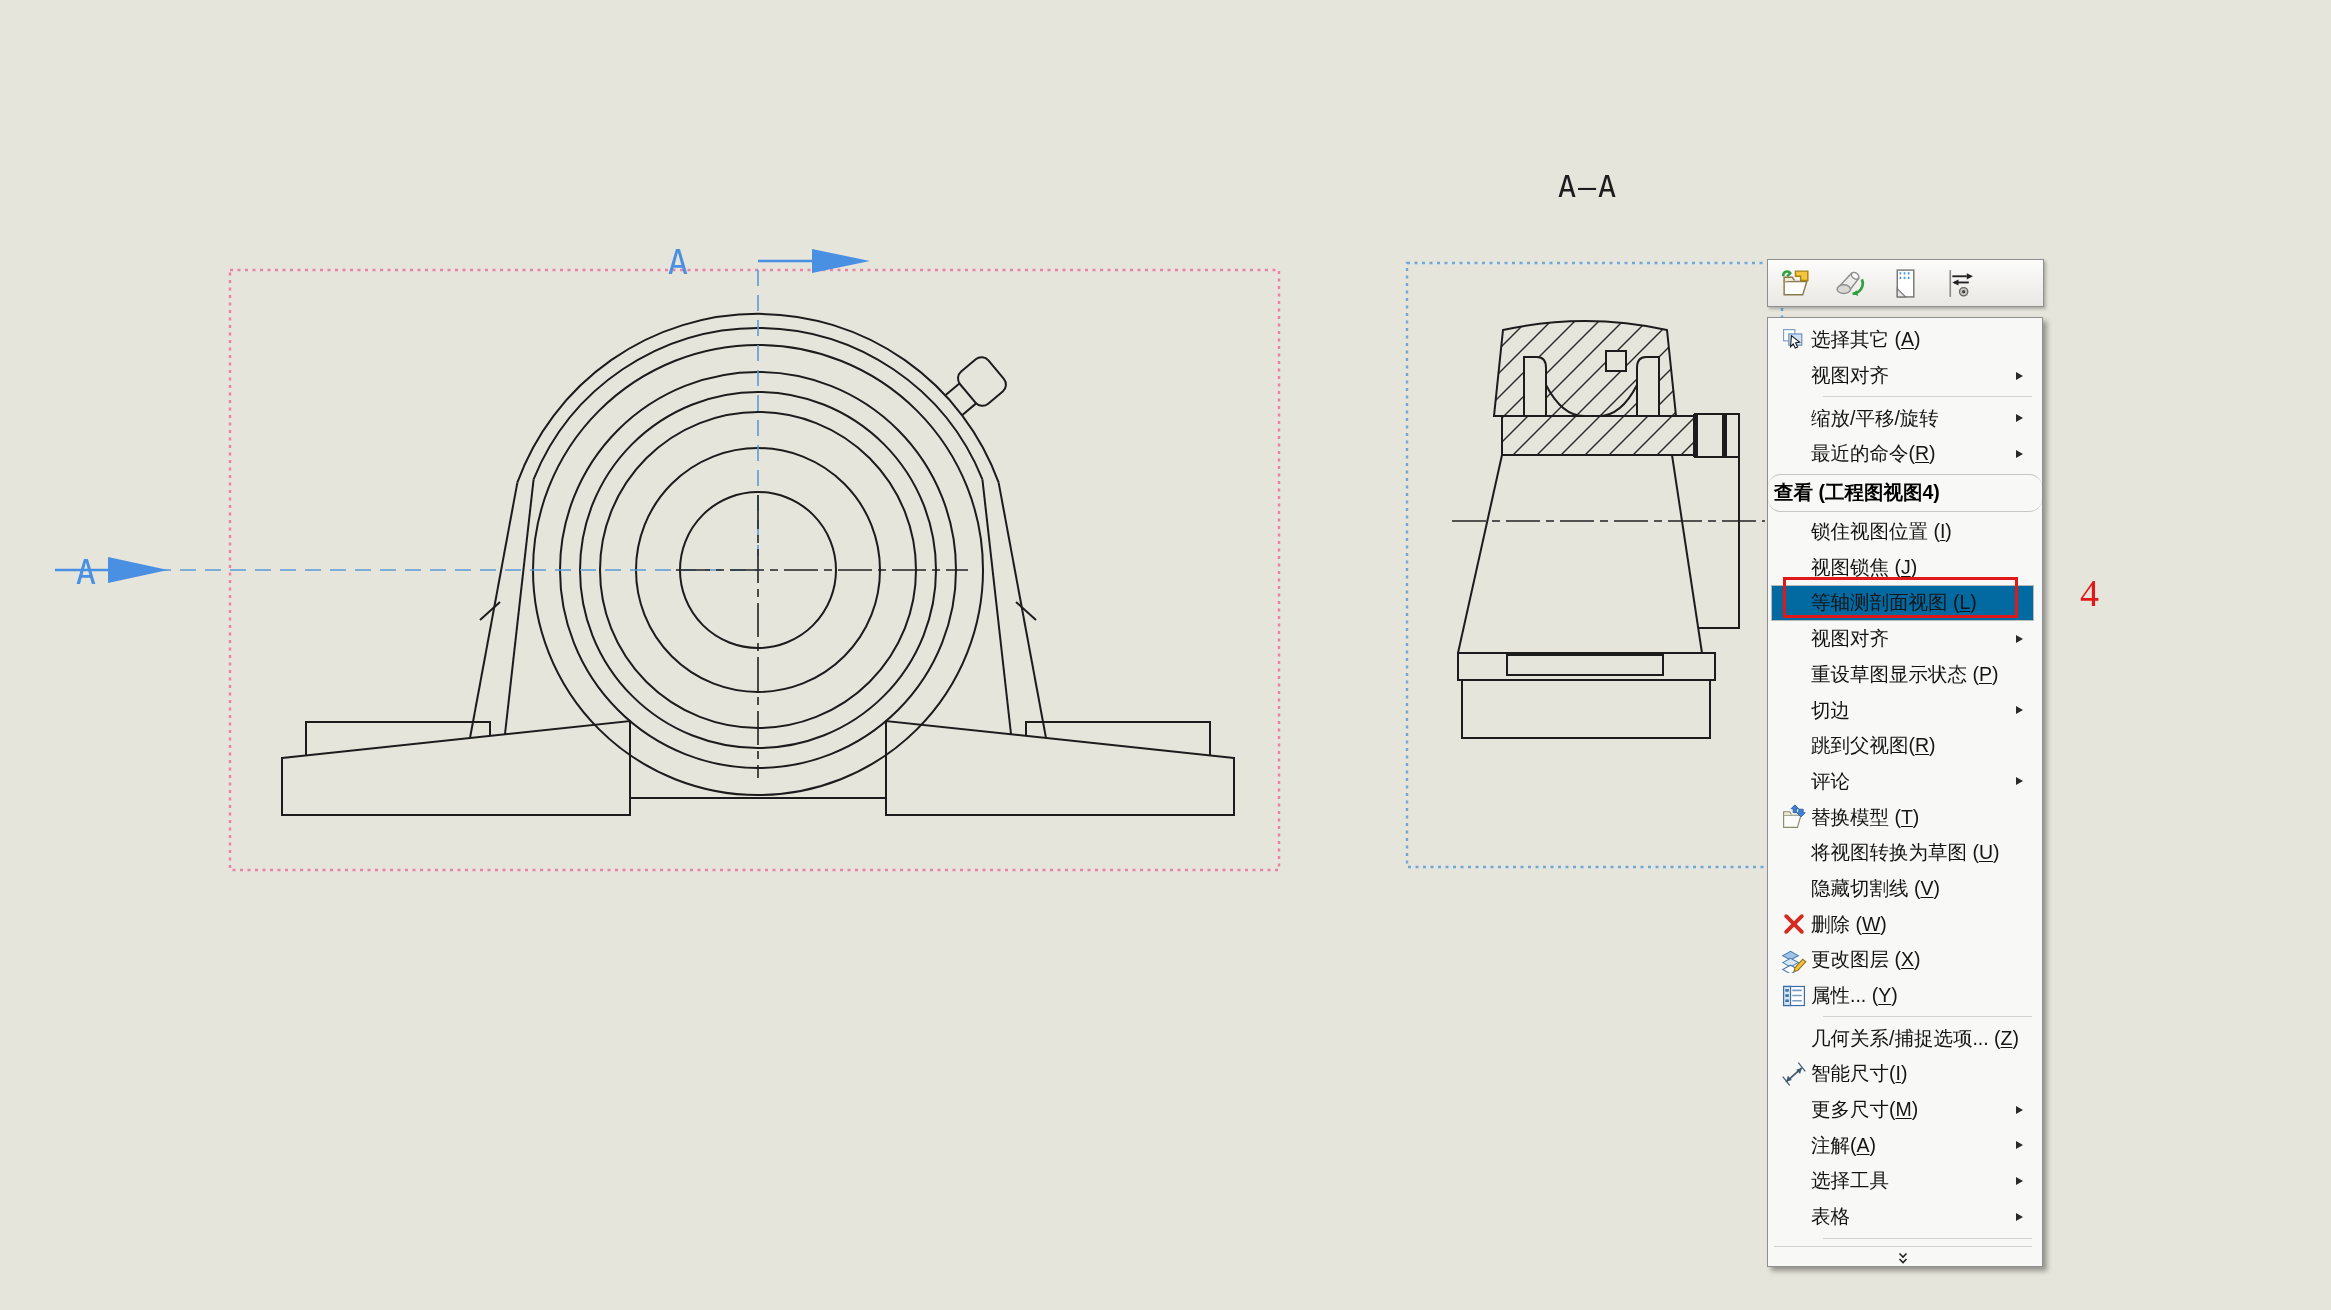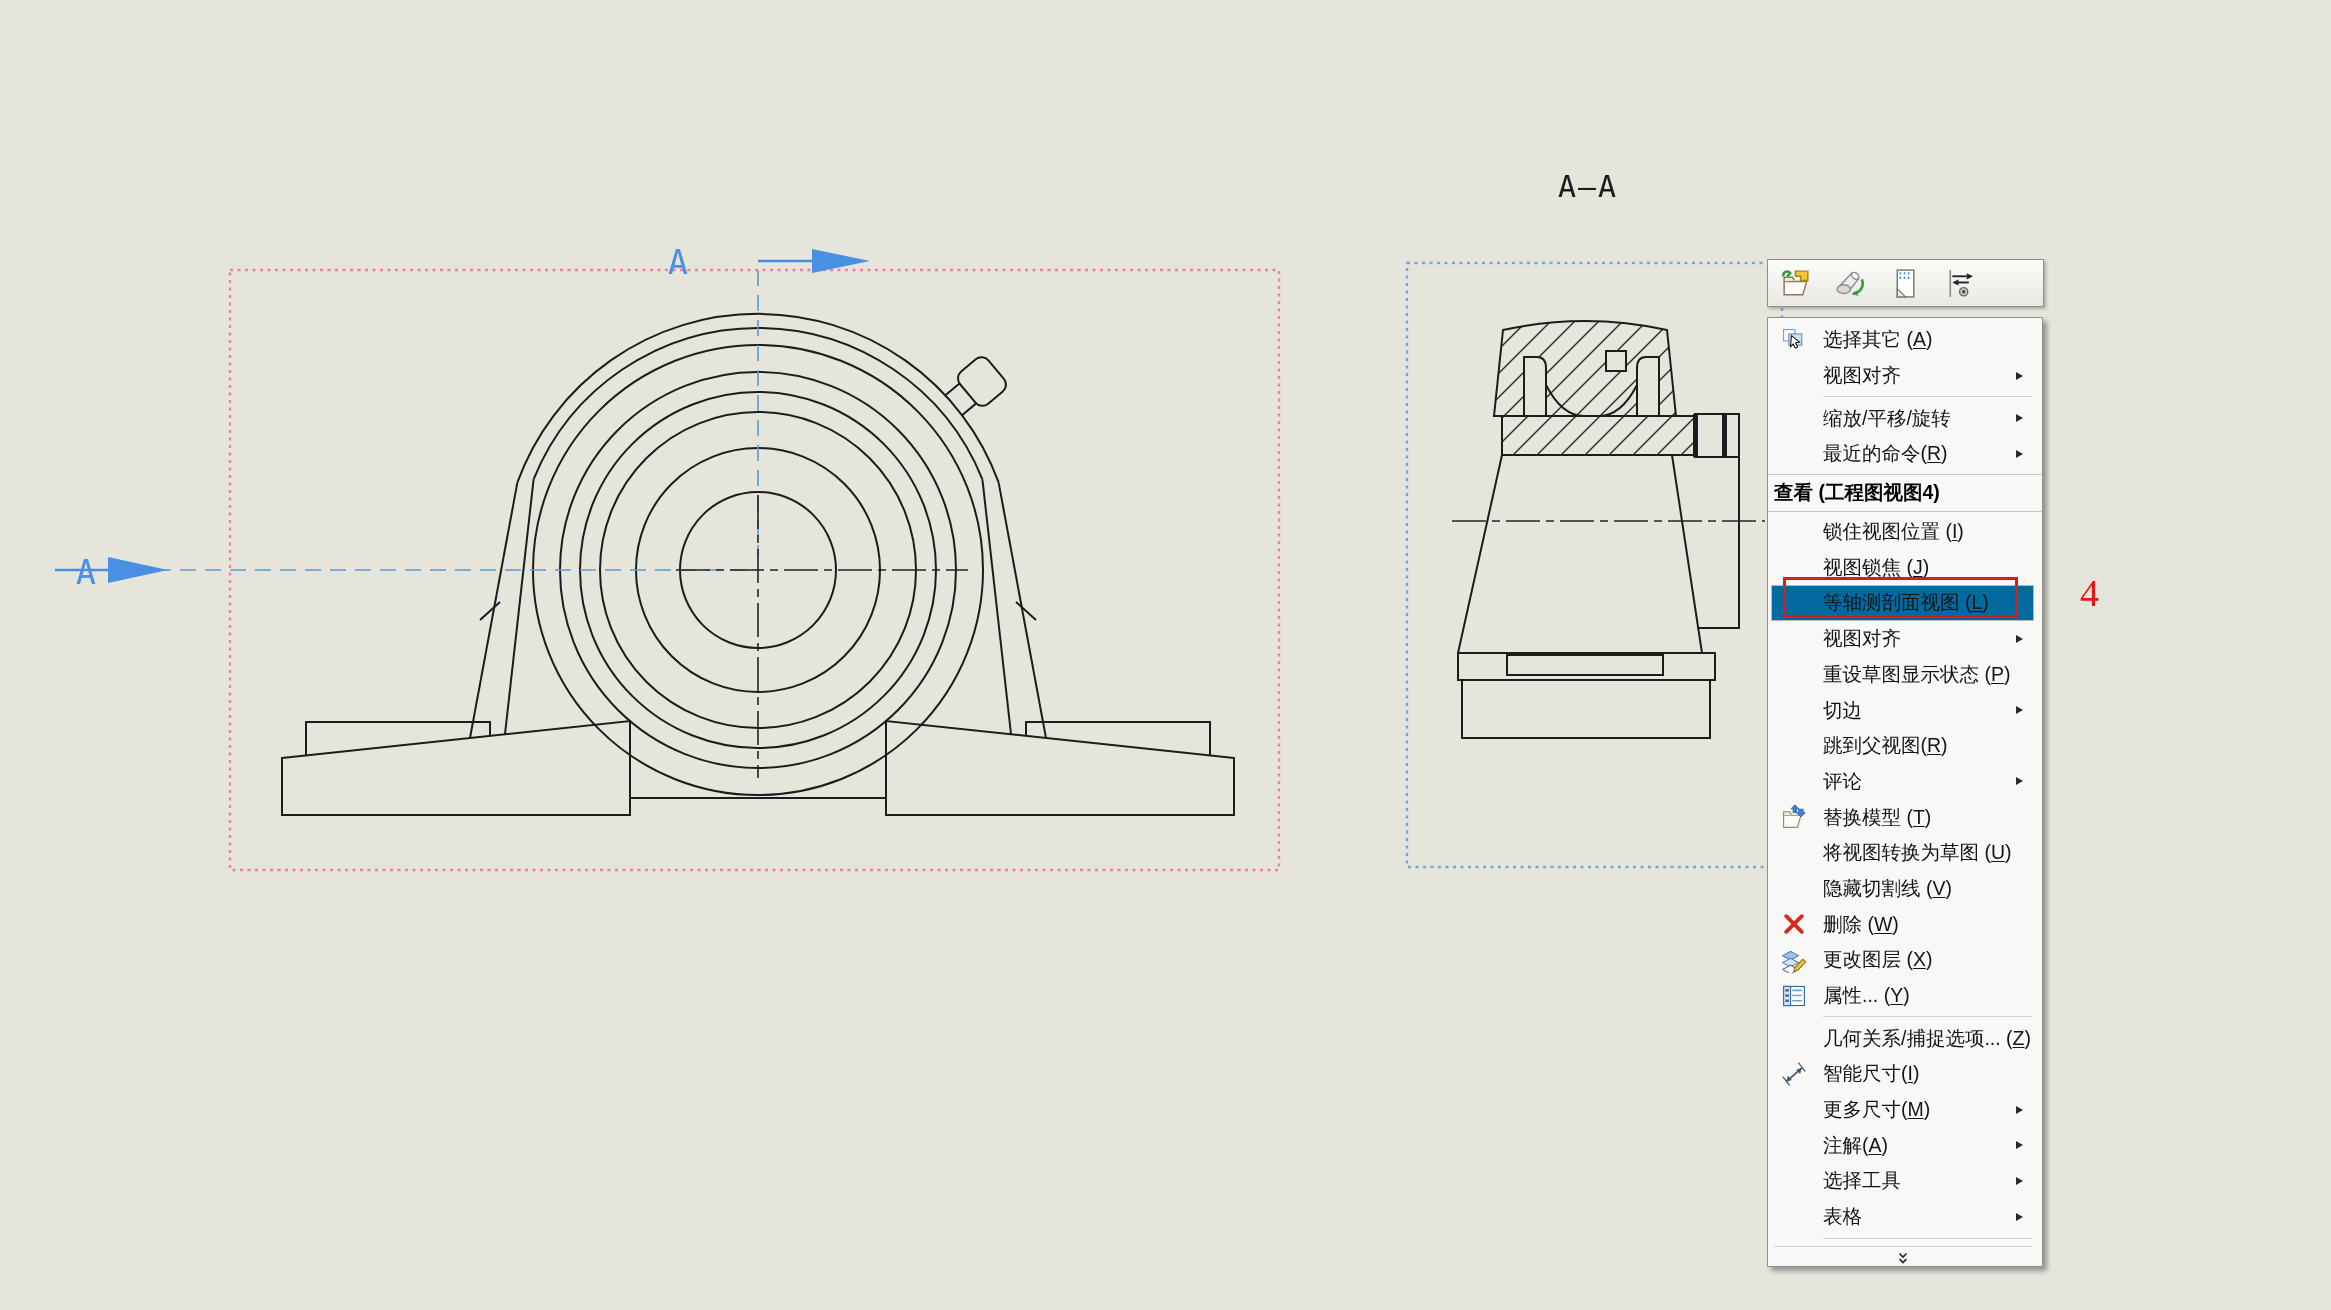--- a/index.html
+++ b/index.html
@@ -18,29 +18,29 @@
 
   
   .ctx-menu{position:absolute;left:1767px;top:317px;width:276px;height:950px;box-sizing:border-box;
             background:#f8f8f7;border:1px solid #8f8f8f;box-shadow:4px 4px 5px rgba(0,0,0,.35);
             display:flex;flex-direction:column;padding-top:4px;z-index:10;color:#141414;}
   .mi{display:flex;align-items:center;height:35.7px;flex:none;margin:0 8px 0 3px;
       border:1px solid transparent;box-sizing:border-box;position:relative;cursor:default;}
   .mi.hilite{background:#0369a1;border-color:#b9b9b9;}
   .micon{width:34px;height:28px;margin-left:5px;flex:none;display:flex;align-items:center;justify-content:center;}
   .micon svg{width:26px;height:26px;display:block;}
-  .mlabel{margin-left:12px;font-size:19.5px;white-space:nowrap;}
+  .mlabel{margin-left:0;font-size:19.5px;white-space:nowrap;}
   .mlabel u{text-underline-offset:2px;}
   .marrow{position:absolute;right:10px;width:0;height:0;border-left:7px solid #2a2a2a;
           border-top:4.5px solid transparent;border-bottom:4.5px solid transparent;}
   .msep{height:7px;flex:none;position:relative;margin:0 8px 0 3px;}
   .msep::after{content:"";position:absolute;left:52px;right:2px;top:3px;border-top:1px solid #d2d2d0;}
   .mhead{height:36px;flex:none;display:flex;align-items:center;padding-left:6px;font-weight:bold;
          font-size:19.5px;color:#000;border-top:1px solid #c6c6c4;border-bottom:1px solid #c6c6c4;
-         margin:2px 0;}
+         margin:2px 0;border-radius:13px;}
   .mexp{height:26px;flex:none;display:flex;align-items:center;justify-content:center;
         border-top:1px solid #d2d2d0;margin:4px 10px 0 6px;cursor:default;}
 
   
   .annot-box{position:absolute;left:1783px;top:577px;width:235px;height:41px;box-sizing:border-box;
              border:3px solid #e11818;z-index:20;}
   .annot-num{position:absolute;left:2080px;top:574px;font-family:"Liberation Serif",serif;
              font-size:38px;line-height:1;color:#e11818;z-index:20;}
 </style>
 </head>

